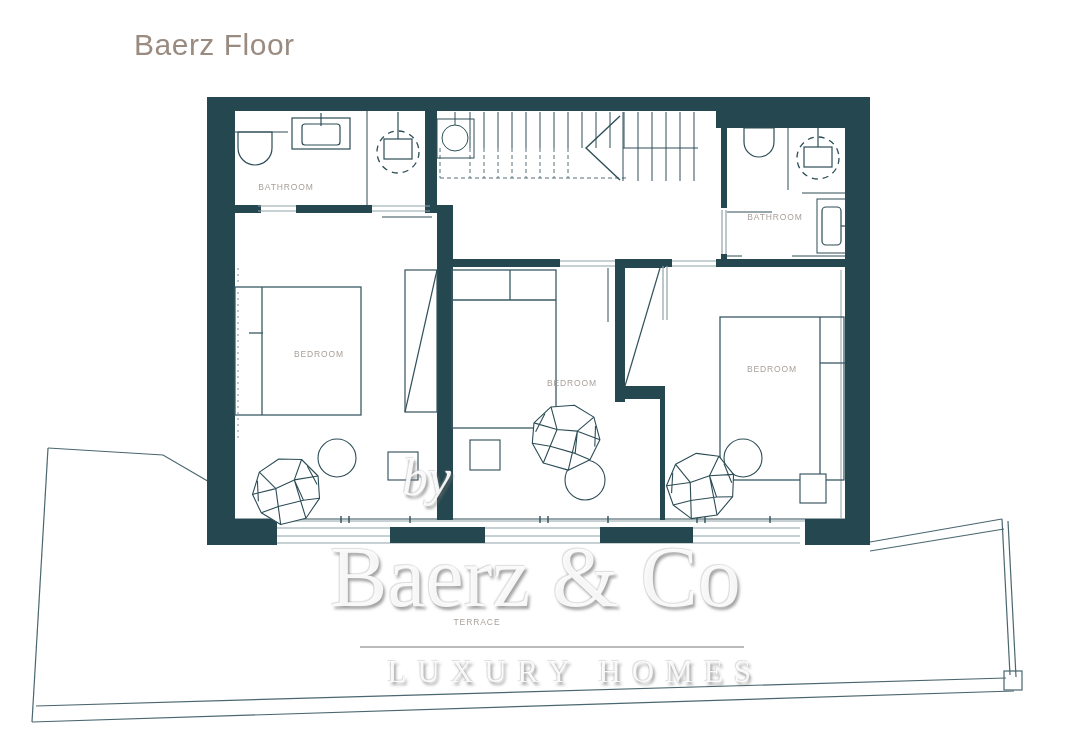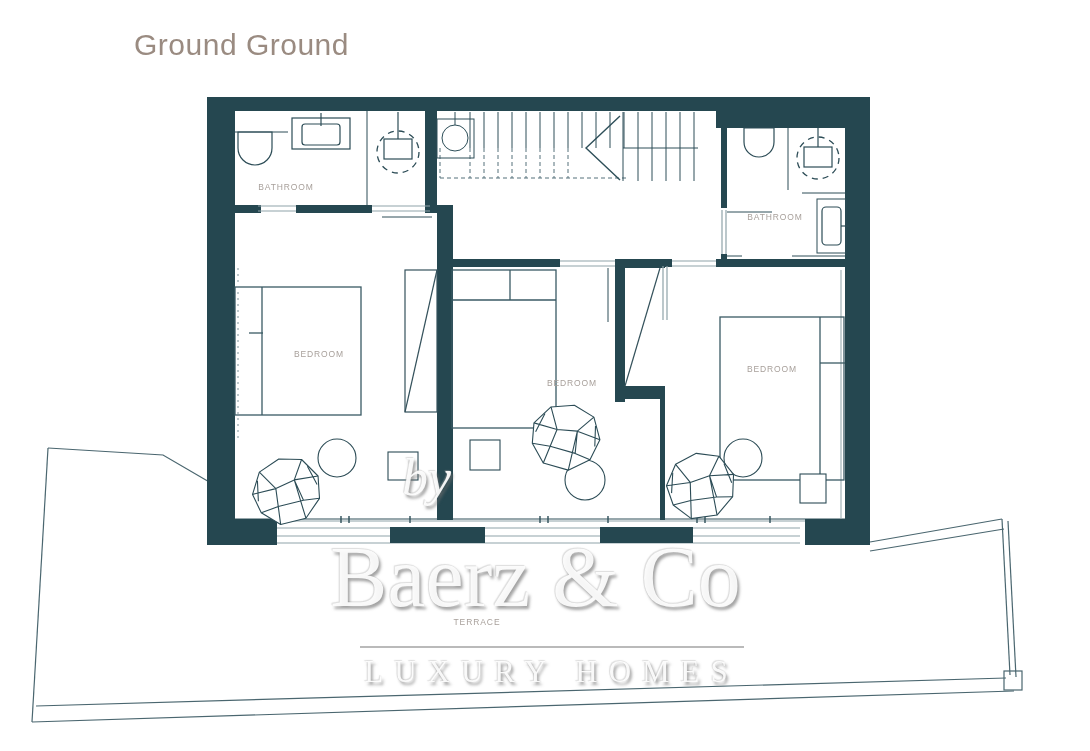--- a/index.html
+++ b/index.html
@@ -10,31 +10,31 @@
   #plan-svg{position:absolute;left:0;top:0;}
   .wm{position:absolute;font-family:"Liberation Serif",serif;
       color:rgba(255,255,255,.92);
       text-shadow:2px 3px 3px rgba(108,108,108,.62), -1px -1px 1px rgba(170,170,170,.35),
                   0 0 1px rgba(140,140,140,.35);
       white-space:nowrap;}
   #wm-by{left:402px;top:448px;font-size:52px;font-style:italic;text-align:center;}
   #wm-brand{left:330px;top:532px;width:432px;text-align:left;font-size:86px;line-height:1.05;}
   #wm-rule{position:absolute;left:360px;top:646px;width:384px;height:2px;
            background:rgba(130,130,130,.55);box-shadow:1px 1px 1px rgba(255,255,255,.9);}
-  #wm-tagline{left:330px;top:654px;width:432px;text-align:center;font-size:31px;
+  #wm-tagline{left:330px;top:654px;width:432px;text-align:right;font-size:31px;
               letter-spacing:11px;text-indent:11px;}
   .room-label{font-family:"Liberation Sans",sans-serif;font-size:8.5px;letter-spacing:.9px;
               fill:#a8a09b;}
 </style>
 </head>
 <body>
 
 <div id="stage">
 
-  <div id="page-title">Ground Ground</div>
+  <div id="page-title">Baerz Floor</div>
 
   <svg id="plan-svg" width="1090" height="751" viewBox="0 0 1090 751">
 
     <defs>
       <g id="chair">
         <path d="M-34,-6 L-22,-26 L0,-34 L22,-28 L34,-8 L30,14 L12,30 L-14,30 L-30,14 Z" fill="#ffffff"></path>
         <path d="M-22,-26 L-10,-6 L10,-10 L22,-28 M-10,-6 L-14,30 M10,-10 L12,30
                  M-34,-6 L-10,-6 M34,-8 L10,-10 M-30,14 L-12,12 L14,12 L30,14
                  M-12,12 L-10,-6 M14,12 L10,-10 M-26,-18 L-30,2 M26,-20 L31,0" fill="none"></path>
       </g>

